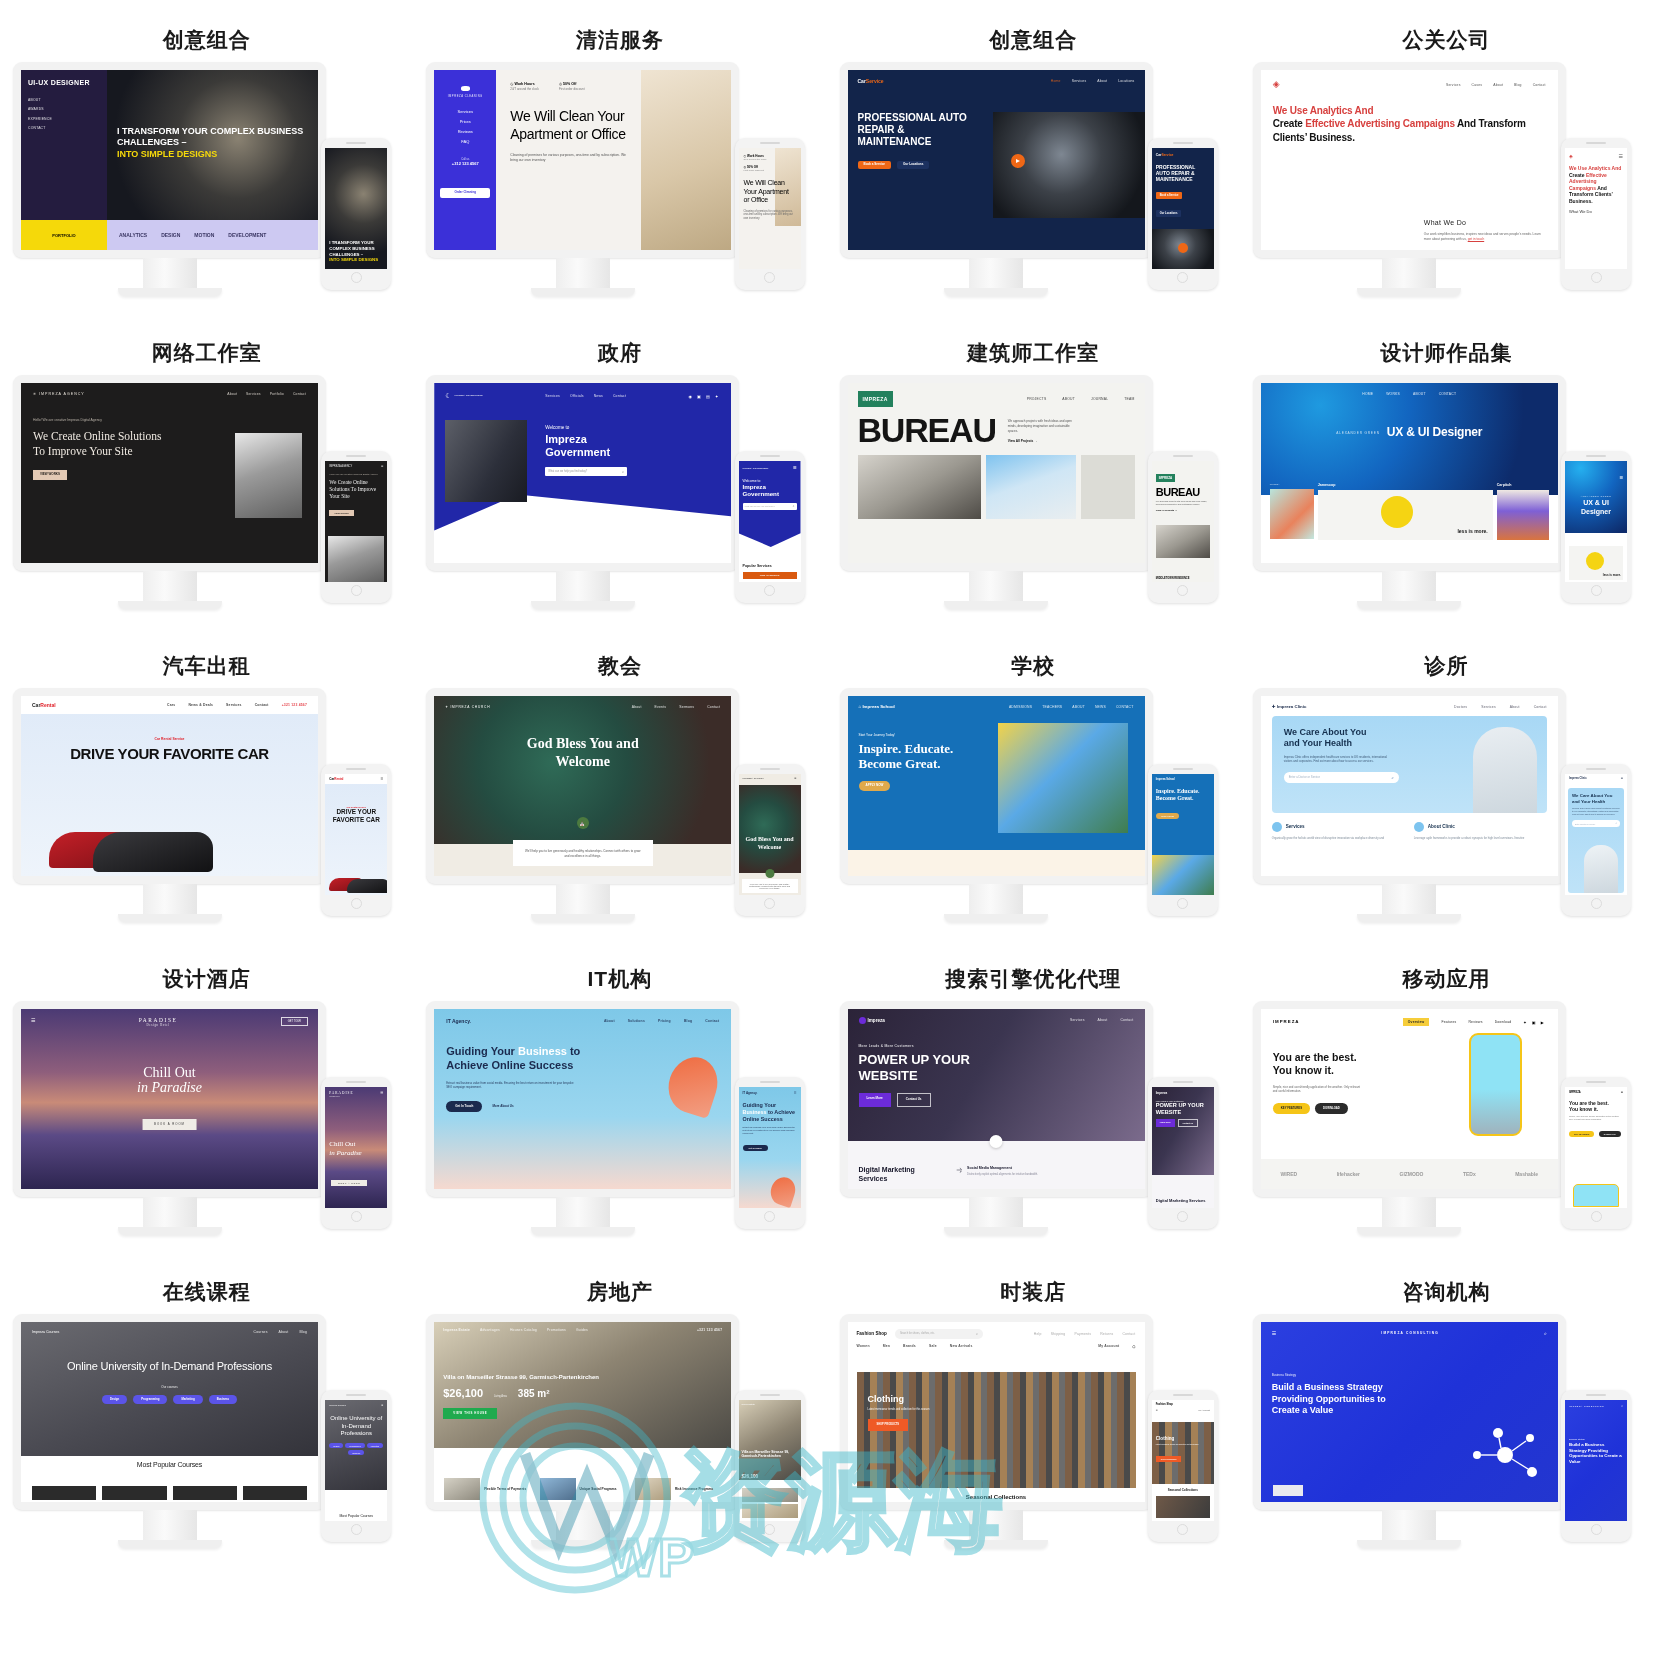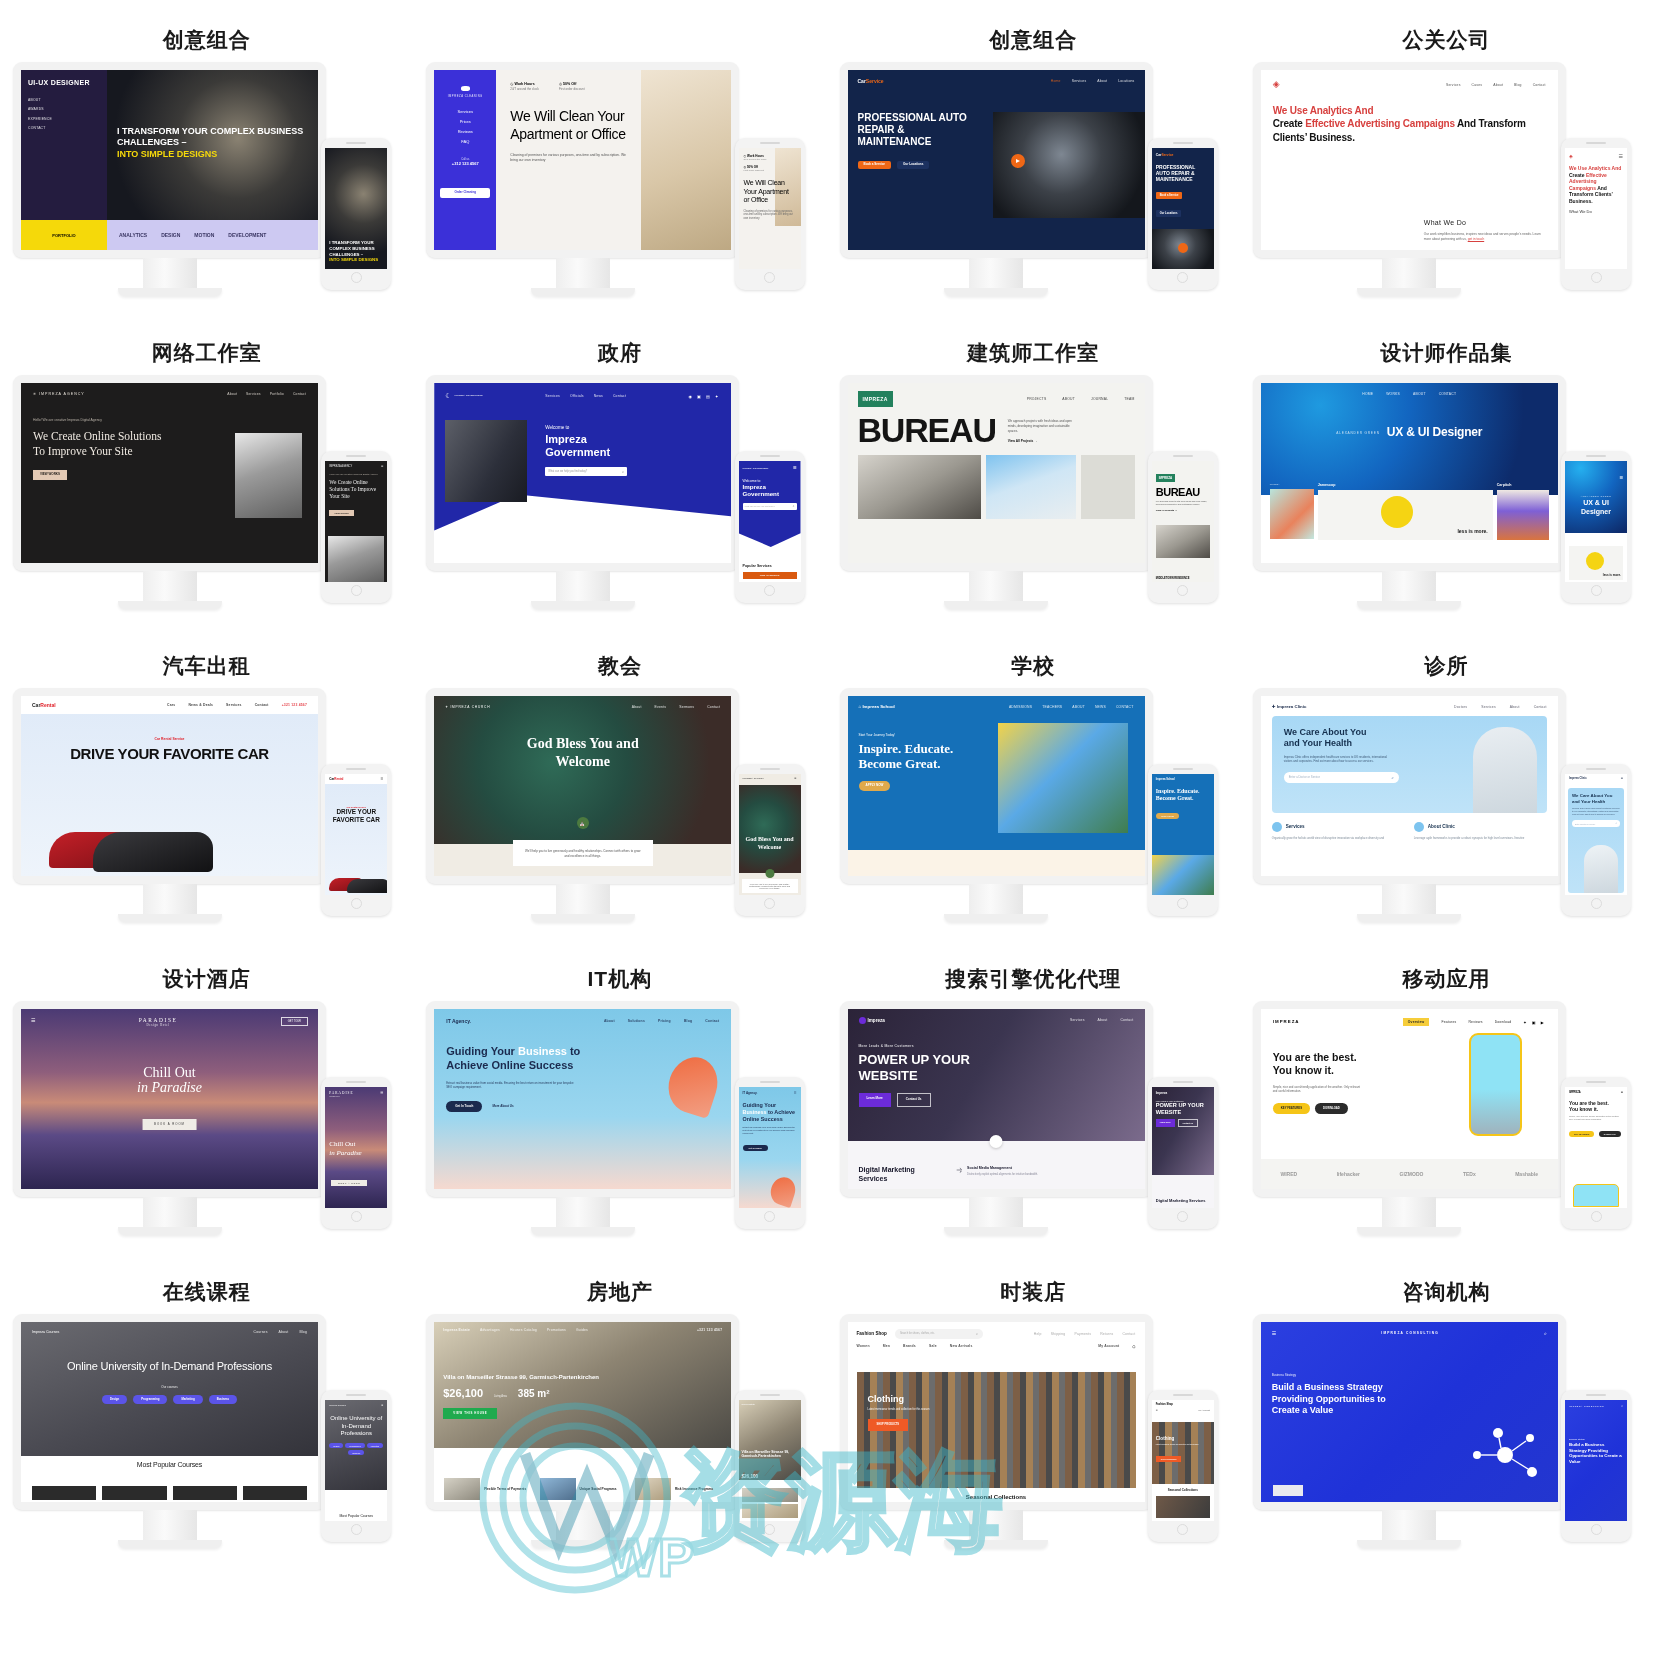--- a/index.html
+++ b/index.html
@@ -166,20 +166,21 @@
         <div style="position:absolute;left:4px;right:4px;bottom:6px;color:#fff;font-weight:800;font-size:4.4px;line-height:1.3;">
           <span>I TRANSFORM YOUR COMPLEX BUSINESS CHALLENGES –</span>
           <div style="color:#f5d90a;">INTO SIMPLE DESIGNS</div>
         </div>
       </div>
       <div class="phone-home"></div>
     </div>
   </div>
 
   <div class="cell">
+    <div class="cell-title">清洁服务</div>
     <div class="monitor">
       <div class="mon-bezel">
           <div class="mon-screen" style="background:#f4f2ee;">
         <div class="site" style="display:flex;">
           <div style="width:62px;background:#3b30d8;color:#fff;padding:16px 6px;text-align:center;">
             <div style="width:9px;height:5px;border-radius:40%;background:#fff;margin:0 auto 4px auto;"></div>
             <div style="font-size:2.6px;letter-spacing:.6px;opacity:.9;">IMPREZA CLEANING</div>
             <div style="margin-top:11px;display:flex;flex-direction:column;gap:5px;font-size:4px;">
               <span>Services</span>
               <span>Prices</span>

